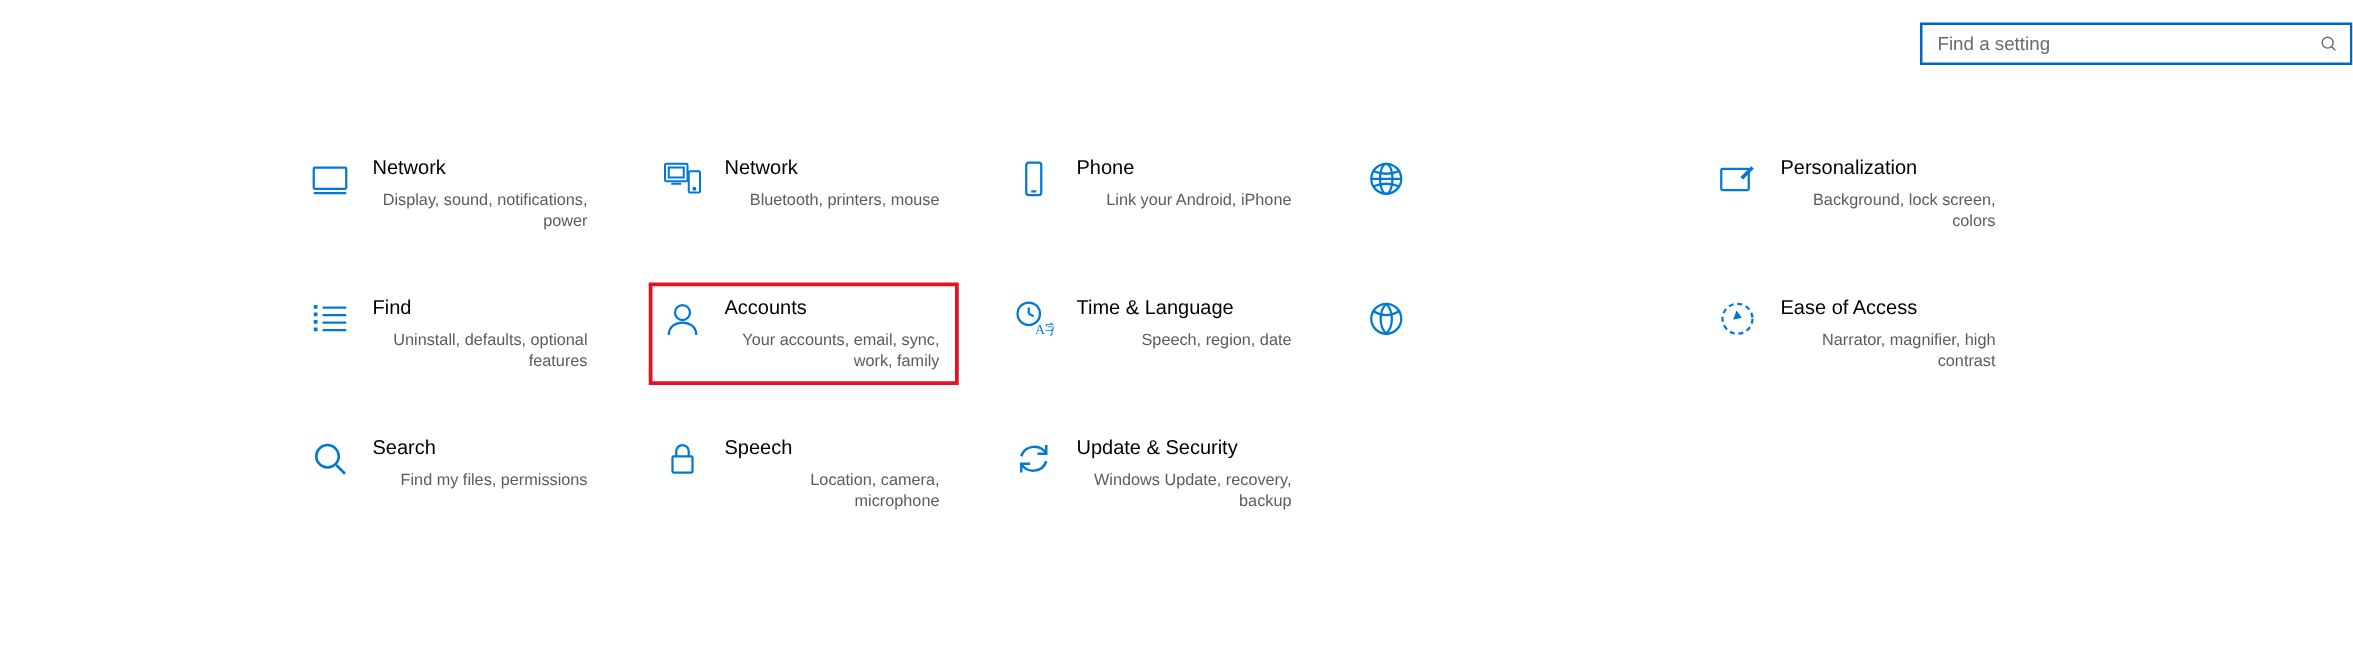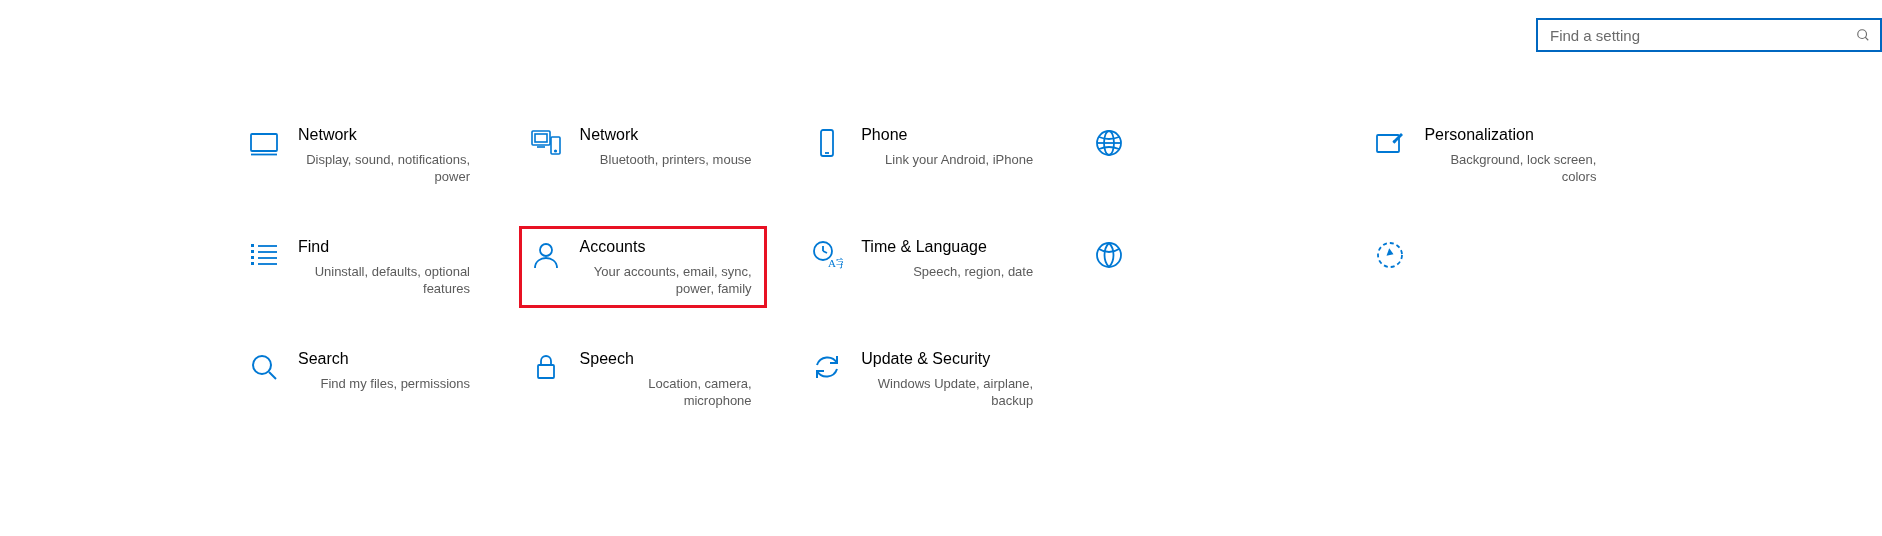--- a/index.html
+++ b/index.html
@@ -199,21 +199,21 @@
 
   <div class="tile highlighted">
     <span class="tile-icon">
       <svg viewBox="0 0 32 32" fill="none" stroke="currentColor" stroke-width="1.8">
         <circle cx="16" cy="11" r="6"></circle>
         <path d="M5 29 C5 22 11 19 16 19 C21 19 27 22 27 29"></path>
       </svg>
     </span>
     <div class="tile-text">
       <div class="tile-title">Accounts</div>
-      <div class="tile-desc">Your accounts, email, sync, power, family</div>
+      <div class="tile-desc">Your accounts, email, sync, work, family</div>
     </div>
   </div>
 
   <div class="tile">
     <span class="tile-icon">
       <svg viewBox="0 0 32 32" fill="none" stroke="currentColor" stroke-width="1.8">
         <circle cx="12" cy="12" r="9"></circle>
         <line x1="12" y1="7" x2="12" y2="12"></line>
         <line x1="12" y1="12" x2="16" y2="14"></line>
         <text x="17" y="28" font-size="11" fill="currentColor" stroke="none" font-family="Segoe UI">A字</text>
@@ -236,20 +236,24 @@
     </span>
   </div>
 
   <div class="tile">
     <span class="tile-icon">
       <svg viewBox="0 0 32 32" fill="none" stroke="currentColor" stroke-width="1.8">
         <circle cx="16" cy="16" r="12" stroke-dasharray="4 3"></circle>
         <path d="M13 10 L13 18 L19 14 Z" fill="currentColor" stroke="none" transform="rotate(20 16 16)"></path>
       </svg>
     </span>
+    <div class="tile-text">
+      <div class="tile-title">Ease of Access</div>
+      <div class="tile-desc">Narrator, magnifier, high contrast</div>
+    </div>
   </div>
 
   <div class="tile">
     <span class="tile-icon">
       <svg viewBox="0 0 32 32" fill="none" stroke="currentColor" stroke-width="2">
         <circle cx="14" cy="14" r="9"></circle>
         <line x1="21" y1="21" x2="28" y2="28"></line>
       </svg>
     </span>
     <div class="tile-text">
@@ -275,17 +279,17 @@
     <span class="tile-icon">
       <svg viewBox="0 0 32 32" fill="none" stroke="currentColor" stroke-width="2">
         <path d="M26 12 A11 11 0 0 0 6 14"></path>
         <polyline points="26 5 26 12 19 12" fill="none"></polyline>
         <path d="M6 20 A11 11 0 0 0 26 18"></path>
         <polyline points="6 27 6 20 13 20" fill="none"></polyline>
       </svg>
     </span>
     <div class="tile-text">
       <div class="tile-title">Update &amp; Security</div>
-      <div class="tile-desc">Windows Update, airplane, backup</div>
+      <div class="tile-desc">Windows Update, recovery, backup</div>
     </div>
   </div>
 
 </div>
 
 </body></html>

